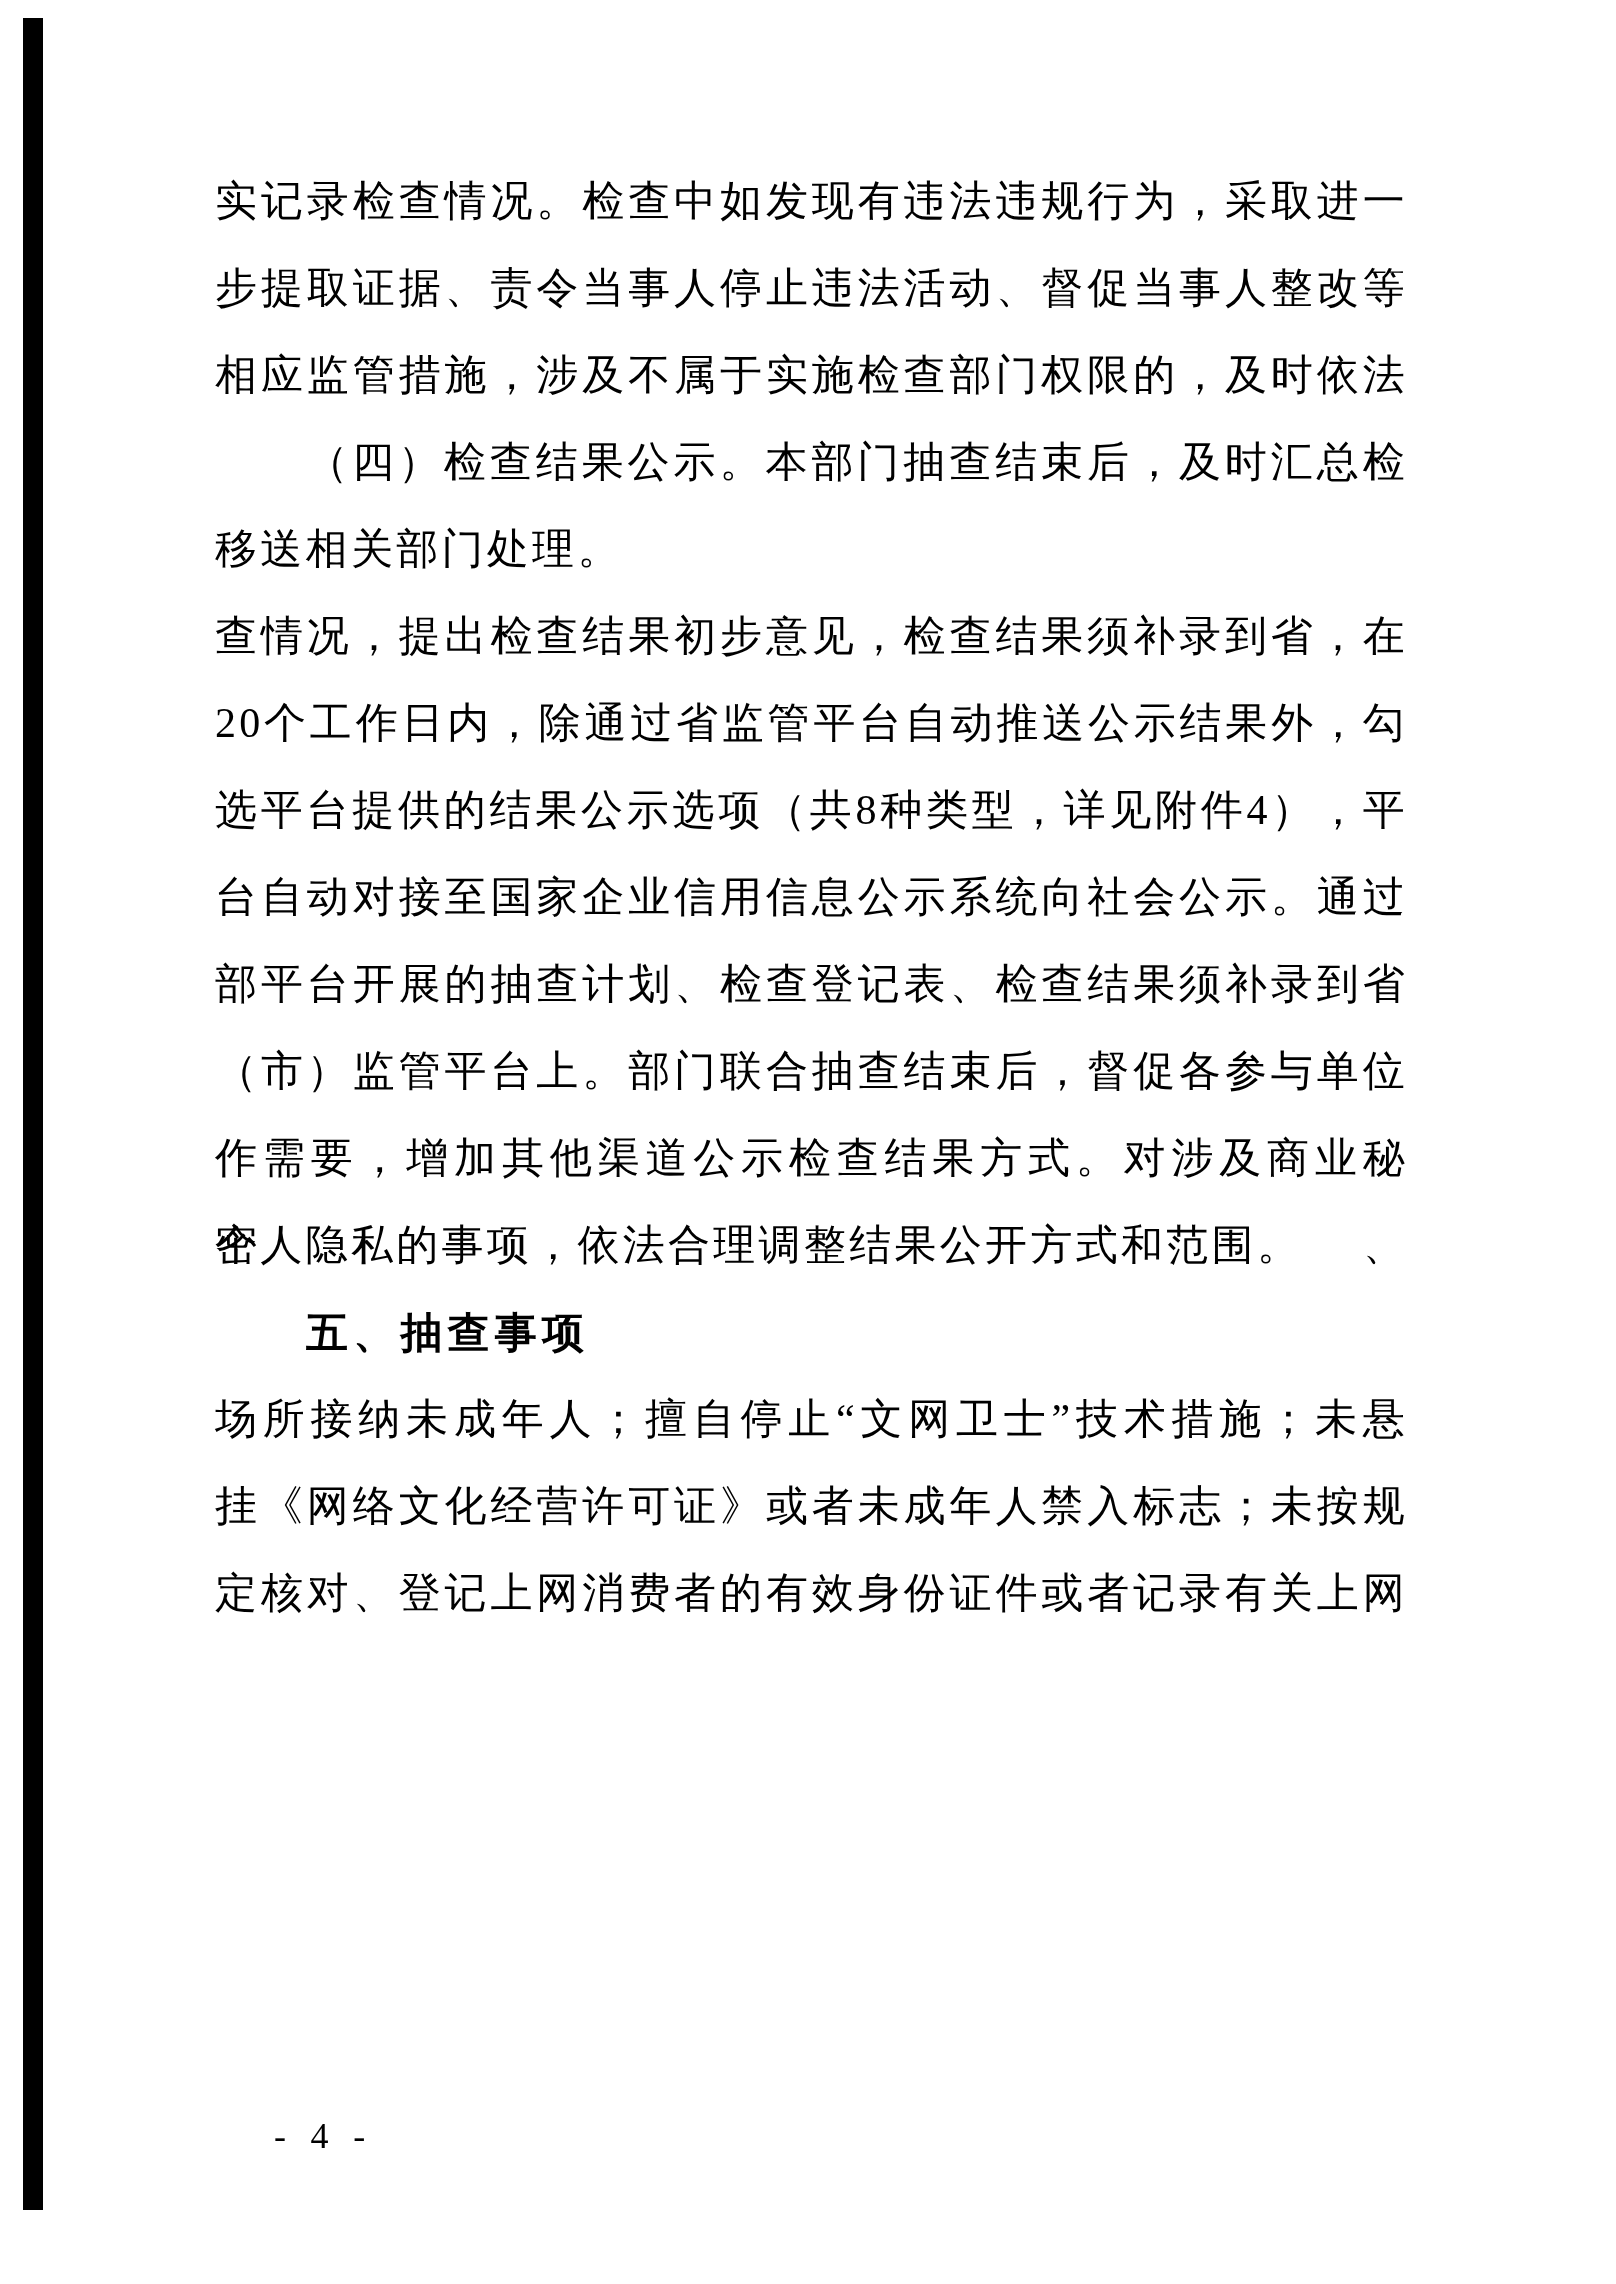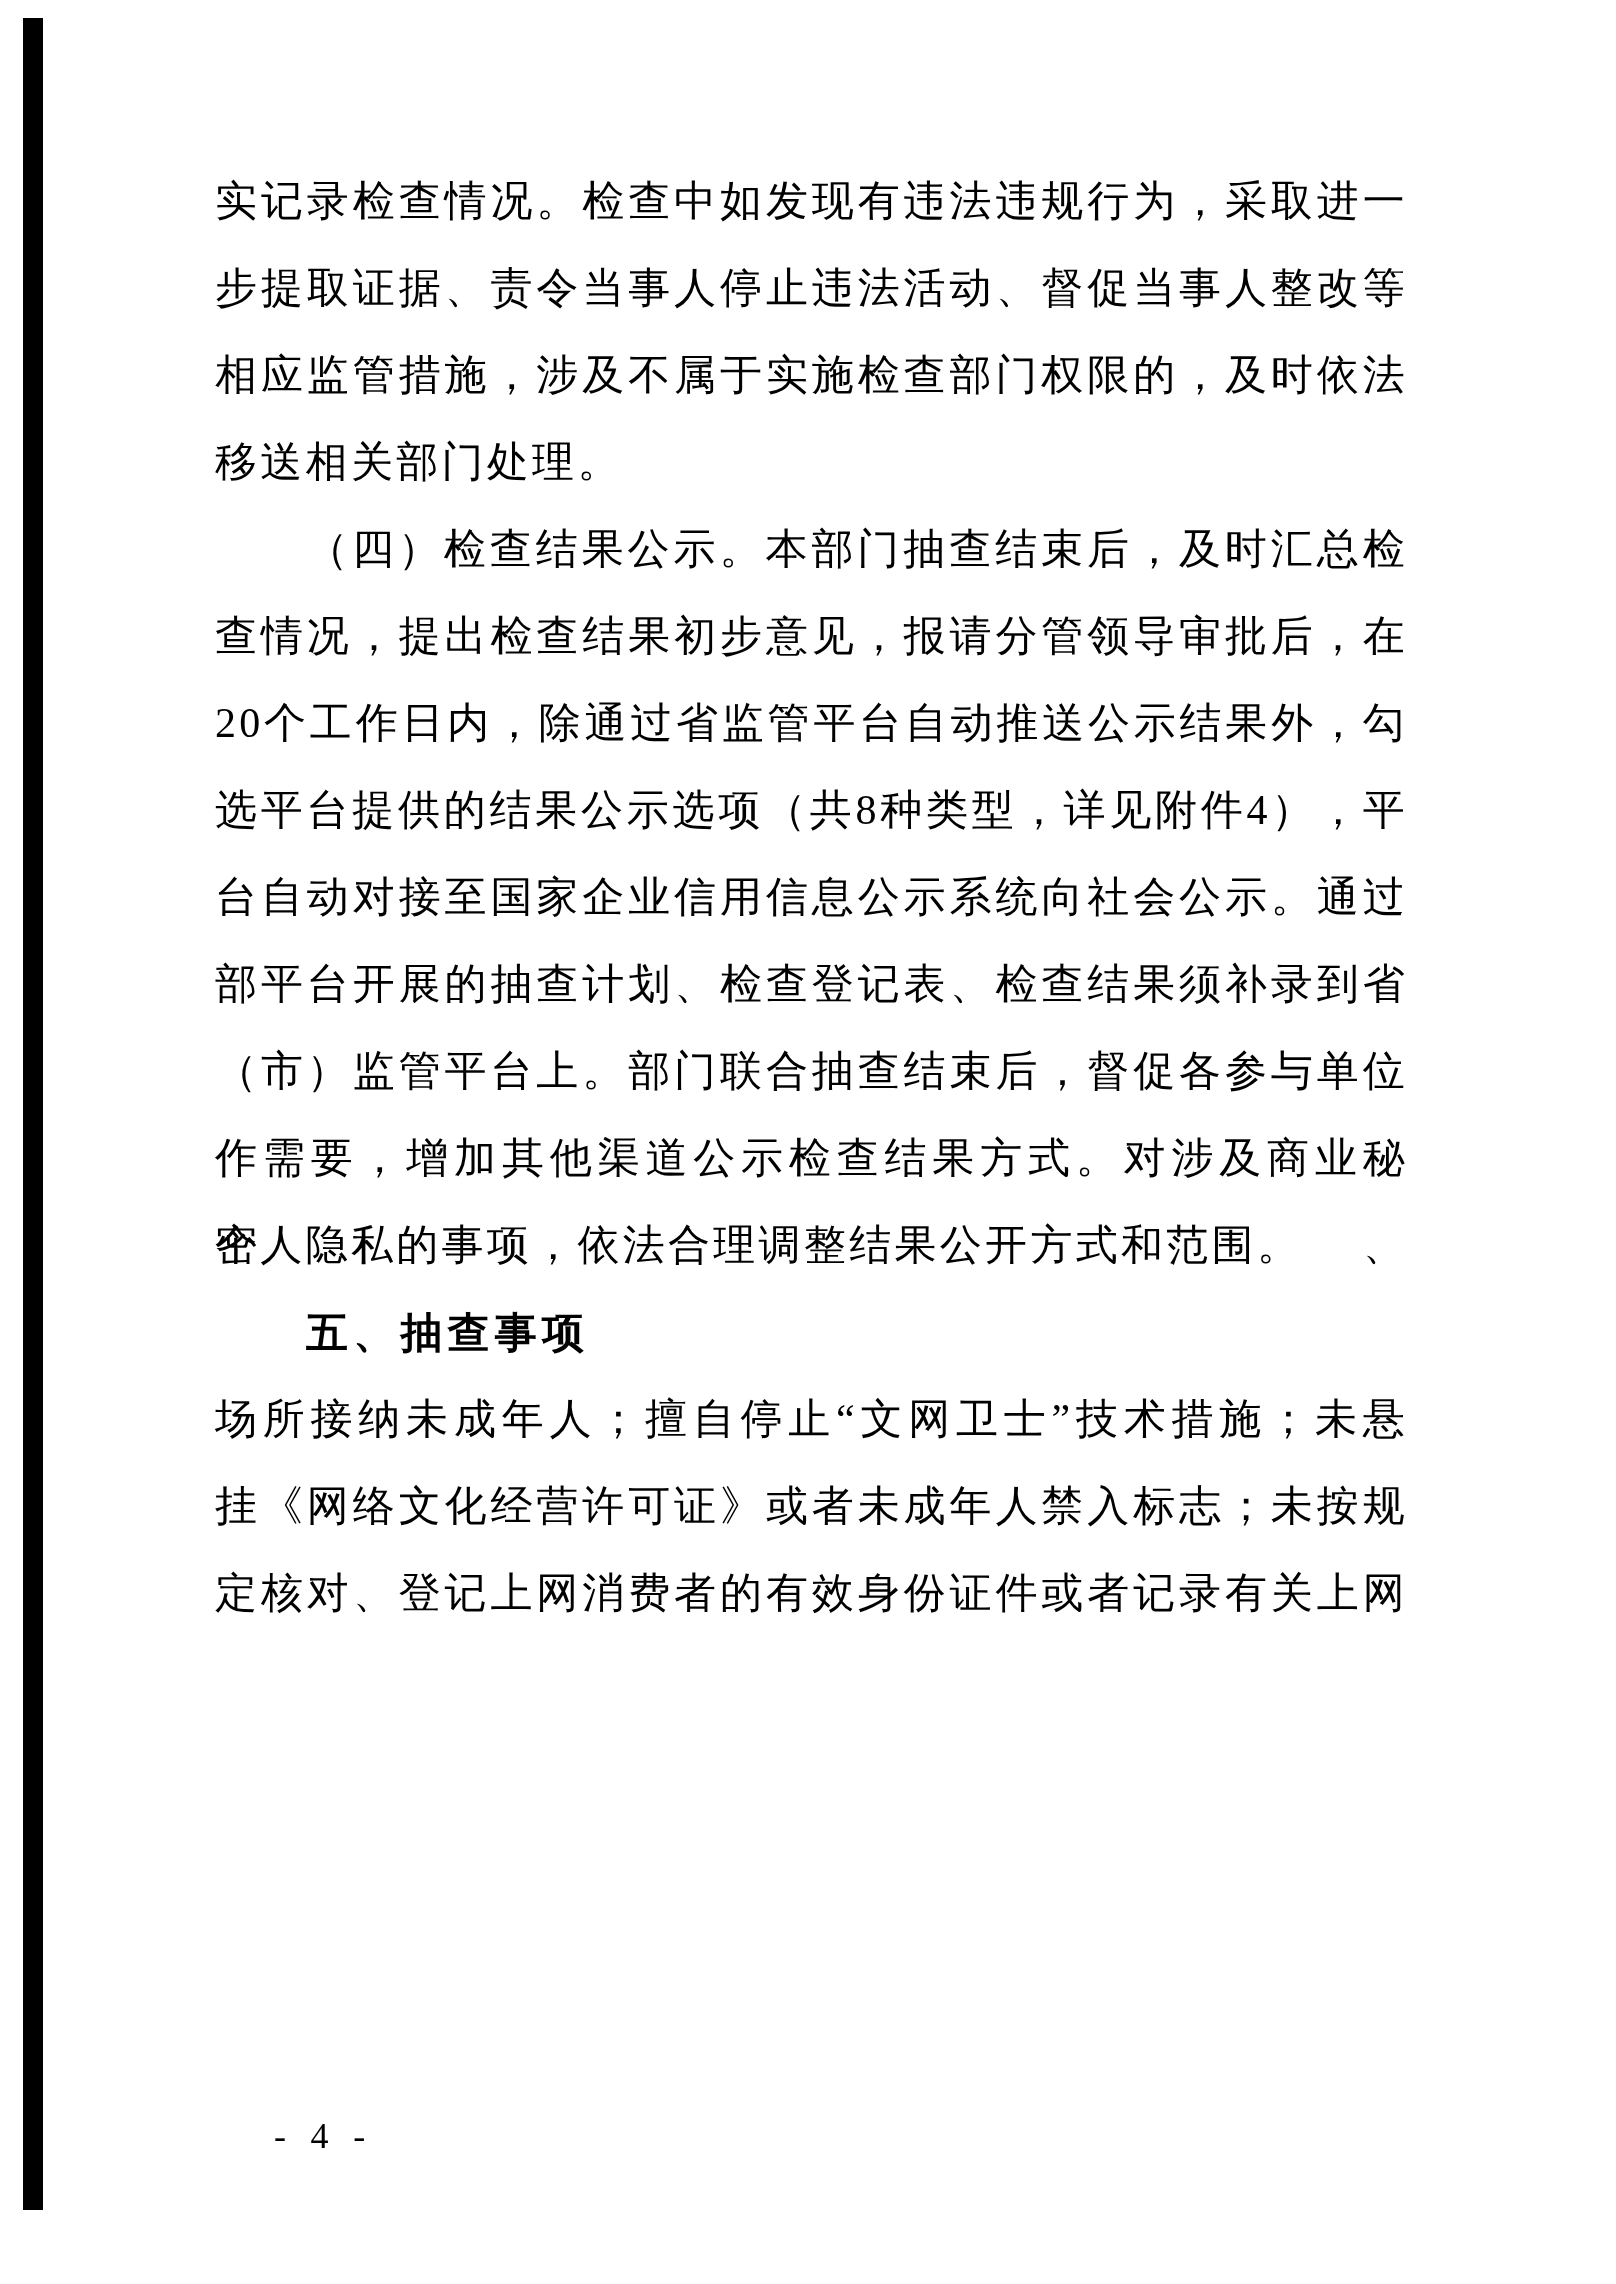--- a/index.html
+++ b/index.html
@@ -65,23 +65,23 @@
 <body>
 
 <div class="page">
 
   <div class="edge-bar"></div>
 
   <div class="doc">
     <div class="line">实记录检查情况。检查中如发现有违法违规行为，采取进一</div>
     <div class="line">步提取证据、责令当事人停止违法活动、督促当事人整改等</div>
     <div class="line">相应监管措施，涉及不属于实施检查部门权限的，及时依法</div>
+    <div class="line indent">（四）检查结果公示。本部门抽查结束后，及时汇总检</div>
     <div class="line end">移送相关部门处理。</div>
-    <div class="line indent">（四）检查结果公示。本部门抽查结束后，及时汇总检</div>
-    <div class="line">查情况，提出检查结果初步意见，报请分管领导审批后，在</div>
+    <div class="line">查情况，提出检查结果初步意见，检查结果须补录到省，在</div>
     <div class="line">20个工作日内，除通过省监管平台自动推送公示结果外，勾</div>
     <div class="line">选平台提供的结果公示选项（共8种类型，详见附件4），平</div>
     <div class="line">台自动对接至国家企业信用信息公示系统向社会公示。通过</div>
     <div class="line">部平台开展的抽查计划、检查登记表、检查结果须补录到省</div>
     <div class="line">（市）监管平台上。部门联合抽查结束后，督促各参与单位</div>
     <div class="line">作需要，增加其他渠道公示检查结果方式。对涉及商业秘密、</div>
     <div class="line end">个人隐私的事项，依法合理调整结果公开方式和范围。</div>
     <div class="line heading indent">五、抽查事项</div>
     <div class="line">场所接纳未成年人；擅自停止“文网卫士”技术措施；未悬</div>
     <div class="line">挂《网络文化经营许可证》或者未成年人禁入标志；未按规</div>

